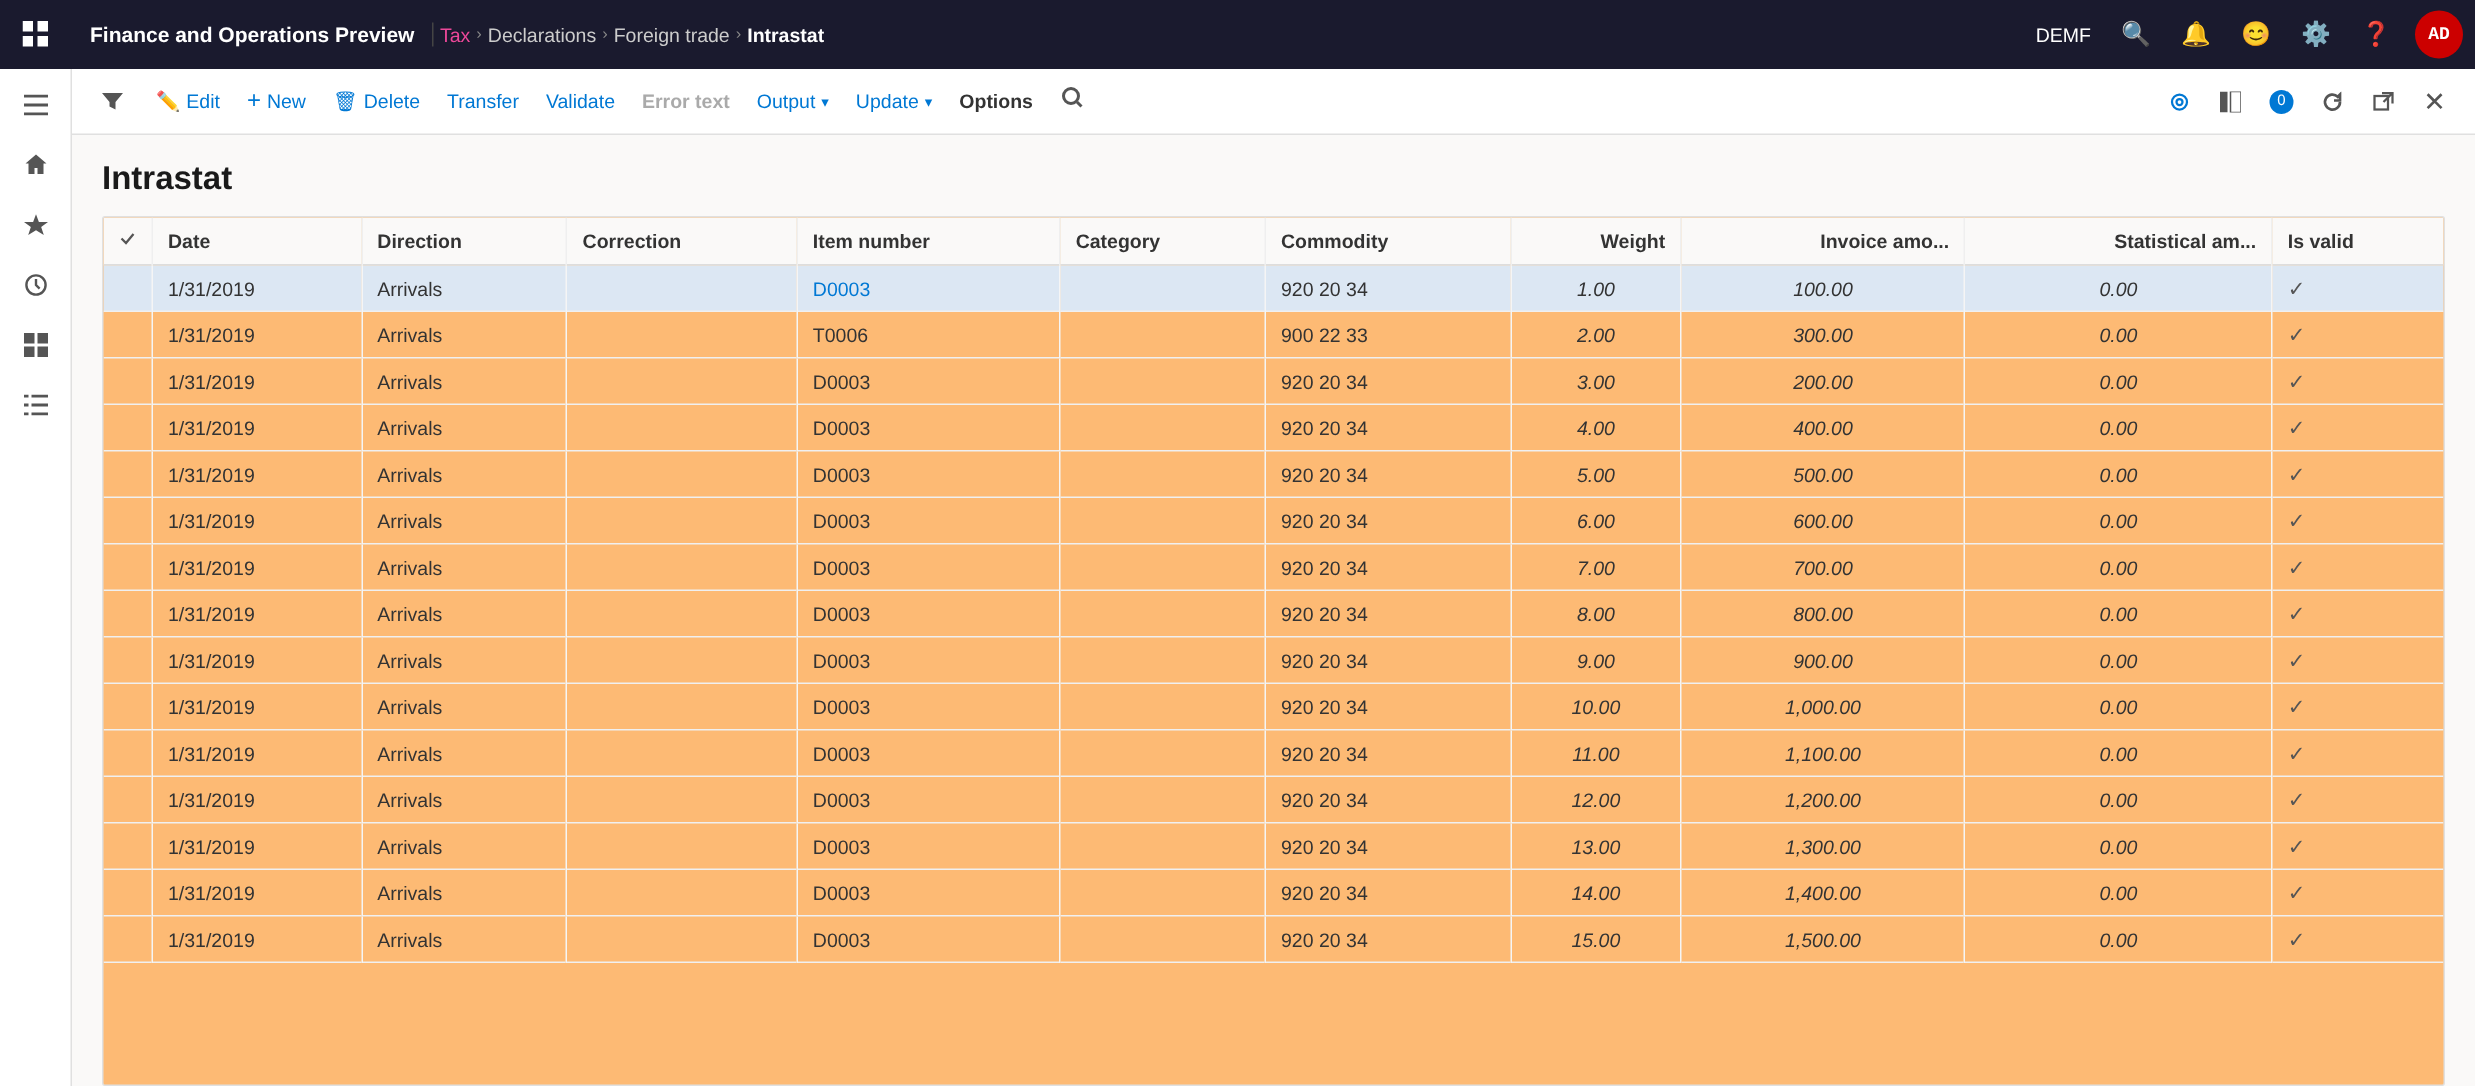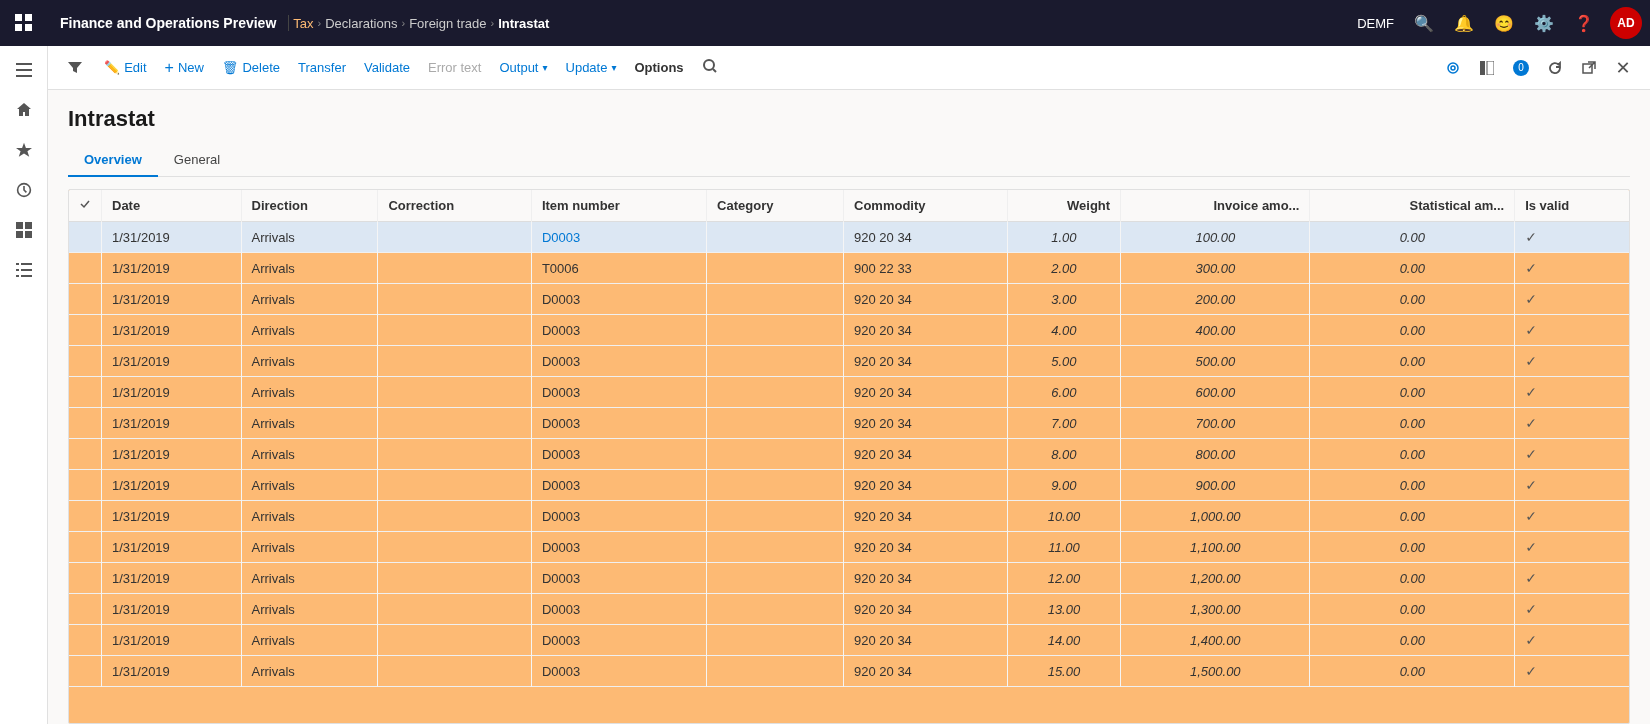--- a/index.html
+++ b/index.html
@@ -40,21 +40,21 @@
     }
     .nav-icon {
       width: 28px; height: 28px;
       display: flex; align-items: center; justify-content: center;
       border-radius: 50%; cursor: pointer; font-size: 16px; color: #ccc;
     }
     .avatar-btn {
       width: 32px; height: 32px;
       background: #c00; border-radius: 50%;
       display: flex; align-items: center; justify-content: center;
-      font-size: 12px; font-weight: 700; color: #fff; cursor: pointer;
+      font-size: 12px; font-weight: 700; color: #fff; cursor: pointer; font-family: Liberation Mono, monospace;
     }
 
     
     .body-layout {
       display: flex;
       height: calc(724px - 46px);
     }
 
     
     .left-sidebar {
@@ -91,21 +91,21 @@
       gap: 2px;
     }
     .action-btn {
       display: flex; align-items: center; gap: 4px;
       padding: 5px 8px;
       border: none; background: transparent;
       font-size: 13px; color: #0078d4;
       cursor: pointer; border-radius: 3px;
       white-space: nowrap;
     }
-    .action-btn.disabled { color: #aaa; cursor: default; }
+    .action-btn.disabled { color: #aaa; cursor: default; font-weight: bold; }
     .action-bar-right {
       margin-left: auto;
       display: flex; align-items: center; gap: 4px;
     }
     .action-bar-right-icon {
       width: 30px; height: 30px;
       display: flex; align-items: center; justify-content: center;
       cursor: pointer; color: #555; border-radius: 3px; font-size: 14px;
     }
 
@@ -201,21 +201,21 @@
   <div class="app-grid-icon">
     <svg width="18" height="18" viewBox="0 0 18 18" fill="white">
       <rect x="0" y="0" width="7" height="7"></rect>
         <rect x="10" y="0" width="7" height="7"></rect>
       <rect x="0" y="10" width="7" height="7"></rect>
         <rect x="10" y="10" width="7" height="7"></rect>
     </svg>
   </div>
   <div class="app-title">Finance and Operations Preview</div>
   <div class="breadcrumb">
-    <span style="color:#fdba74">Tax</span>
+    <span style="color:#ec4899">Tax</span>
     <span class="sep">›</span>
     <span style="color:#ccc">Declarations</span>
     <span class="sep">›</span>
     <span style="color:#ccc">Foreign trade</span>
     <span class="sep">›</span>
     <span style="color:#fff; font-weight:600">Intrastat</span>
   </div>
   <div class="top-nav-right">
     <span class="env-label">DEMF</span>
     <div class="nav-icon">🔍</div>
@@ -347,24 +347,20 @@
               <path d="M6 1h7v7M7 7L13 1"></path>
           </svg>
         </div>
         <div class="action-bar-right-icon" style="color:#555; font-size:18px;">✕</div>
       </div>
     </div>
 
     <div class="page-area">
       <h1 class="page-title">Intrastat</h1>
 
-      <div class="tabs">
-        <div class="tab active">Overview</div>
-        <div class="tab">General</div>
-      </div>
 
       <div class="table-container">
         <table>
           <thead>
             <tr>
               <th class="check-col">
                 <svg width="12" height="12" viewBox="0 0 12 12" fill="none" stroke="#555" stroke-width="1.5">
                   <polyline points="2,6 5,9 10,3"></polyline>
                 </svg>
               </th>

